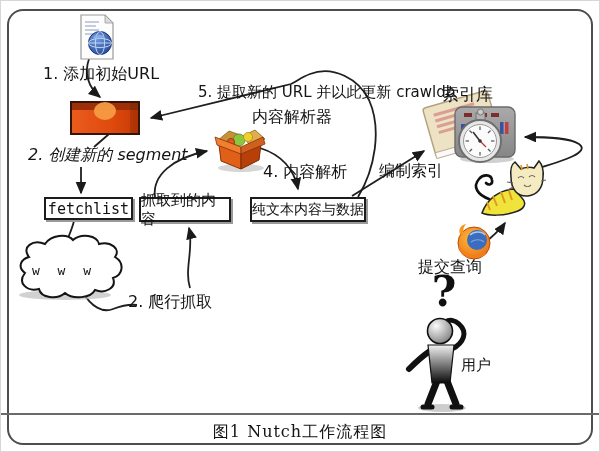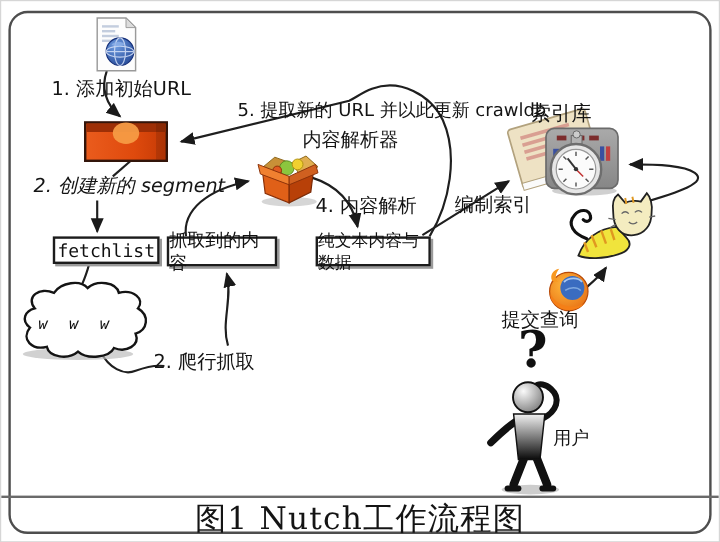--- a/index.html
+++ b/index.html
@@ -16,32 +16,32 @@
   .lbl{position:absolute;white-space:nowrap;color:#141414;}
   .f15{font-size:15px;} .f16{font-size:16px;} .f17{font-size:17px;}
   .node-box{
     position:absolute;background:#ffffff;border:2px solid #1c1c1c;
     box-shadow:2px 2px 0 #9a9a9a;display:flex;align-items:center;
     justify-content:center;font-size:15px;box-sizing:border-box;
   }
   .mono{font-family:"DejaVu Sans Mono",monospace;}
   .www-lbl{
     position:absolute;left:26px;top:262px;width:74px;text-align:center;
-    font-family:"DejaVu Sans Mono",monospace;font-size:13px;letter-spacing:5px;font-style:italic;
+    font-family:"DejaVu Sans Mono",monospace;font-size:13px;letter-spacing:5px;
   }
   .qmark{
     position:absolute;left:425px;top:270px;width:36px;text-align:center;
     font-family:"DejaVu Serif",serif;font-size:42px;font-weight:bold;color:#101010;
     line-height:1;
   }
   .divider{position:absolute;left:0;right:0;top:412px;height:2px;background:#6a6a6a;}
   .caption{
     position:absolute;left:0;right:0;top:417px;height:28px;
     display:flex;align-items:center;justify-content:center;
-    font-family:"DejaVu Serif",serif;font-size:26px;letter-spacing:1px;color:#141414;
+    font-family:"DejaVu Serif",serif;font-size:16px;letter-spacing:1px;color:#141414;
   }
 </style>
 </head>
 <body>
 
 <div id="canvas">
 
   <div class="frame"></div>
 
   <svg class="layer" viewBox="0 0 600 452">
@@ -239,18 +239,18 @@
   <div class="lbl f17" style="left:441px;top:82px;">索引库</div>
   <div class="lbl f16" style="left:378px;top:160px;">编制索引</div>
   <div class="lbl f16" style="left:417px;top:256px;">提交查询</div>
   <div class="lbl f15" style="left:460px;top:355px;">用户</div>
 
   <div class="qmark">?</div>
   <div class="www-lbl">w w w</div>
 
   <div class="node-box mono" style="left:43px;top:196px;width:89px;height:23px;">fetchlist</div>
   <div class="node-box" style="left:138px;top:196px;width:92px;height:25px;">抓取到的内容</div>
-  <div class="node-box" style="left:262px;top:196px;width:96px;height:25px;font-size:14px;">纯文本内容与数据</div>
+  <div class="node-box" style="left:249px;top:196px;width:116px;height:25px;font-size:14px;">纯文本内容与数据</div>
 
   <div class="divider"></div>
   <div class="caption">图1 Nutch工作流程图</div>
 
 </div>
 
 </body></html>

